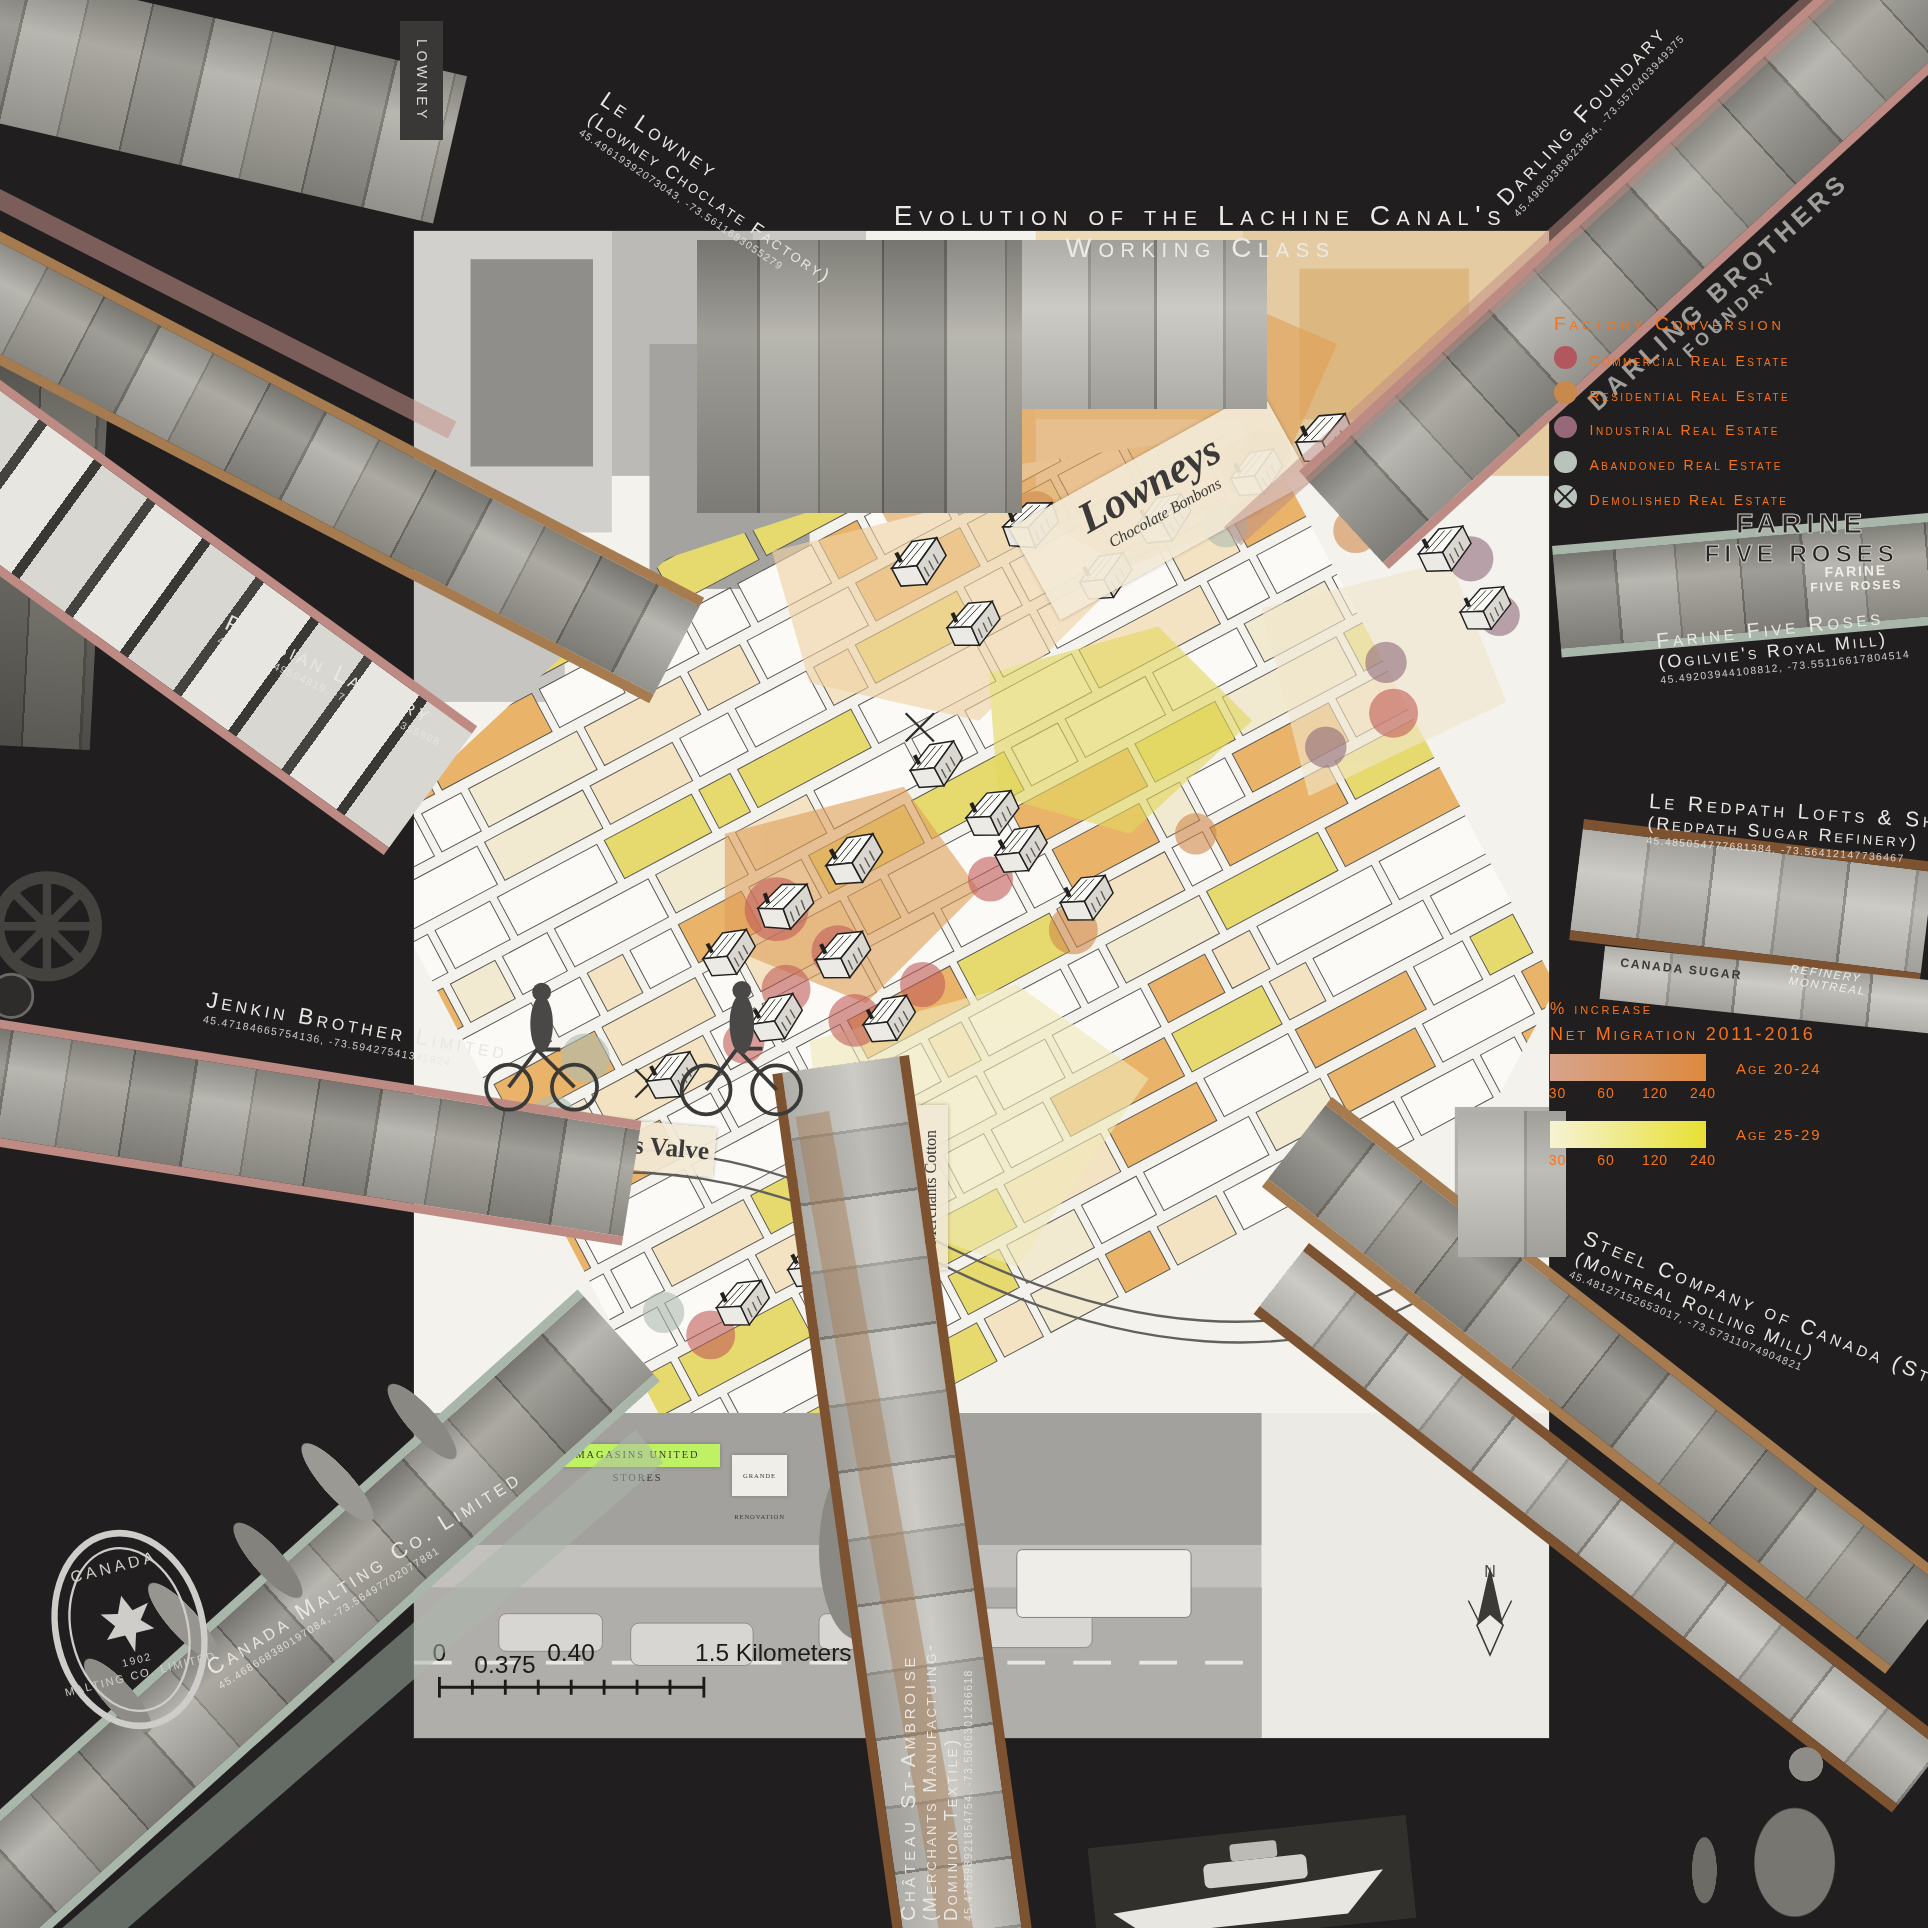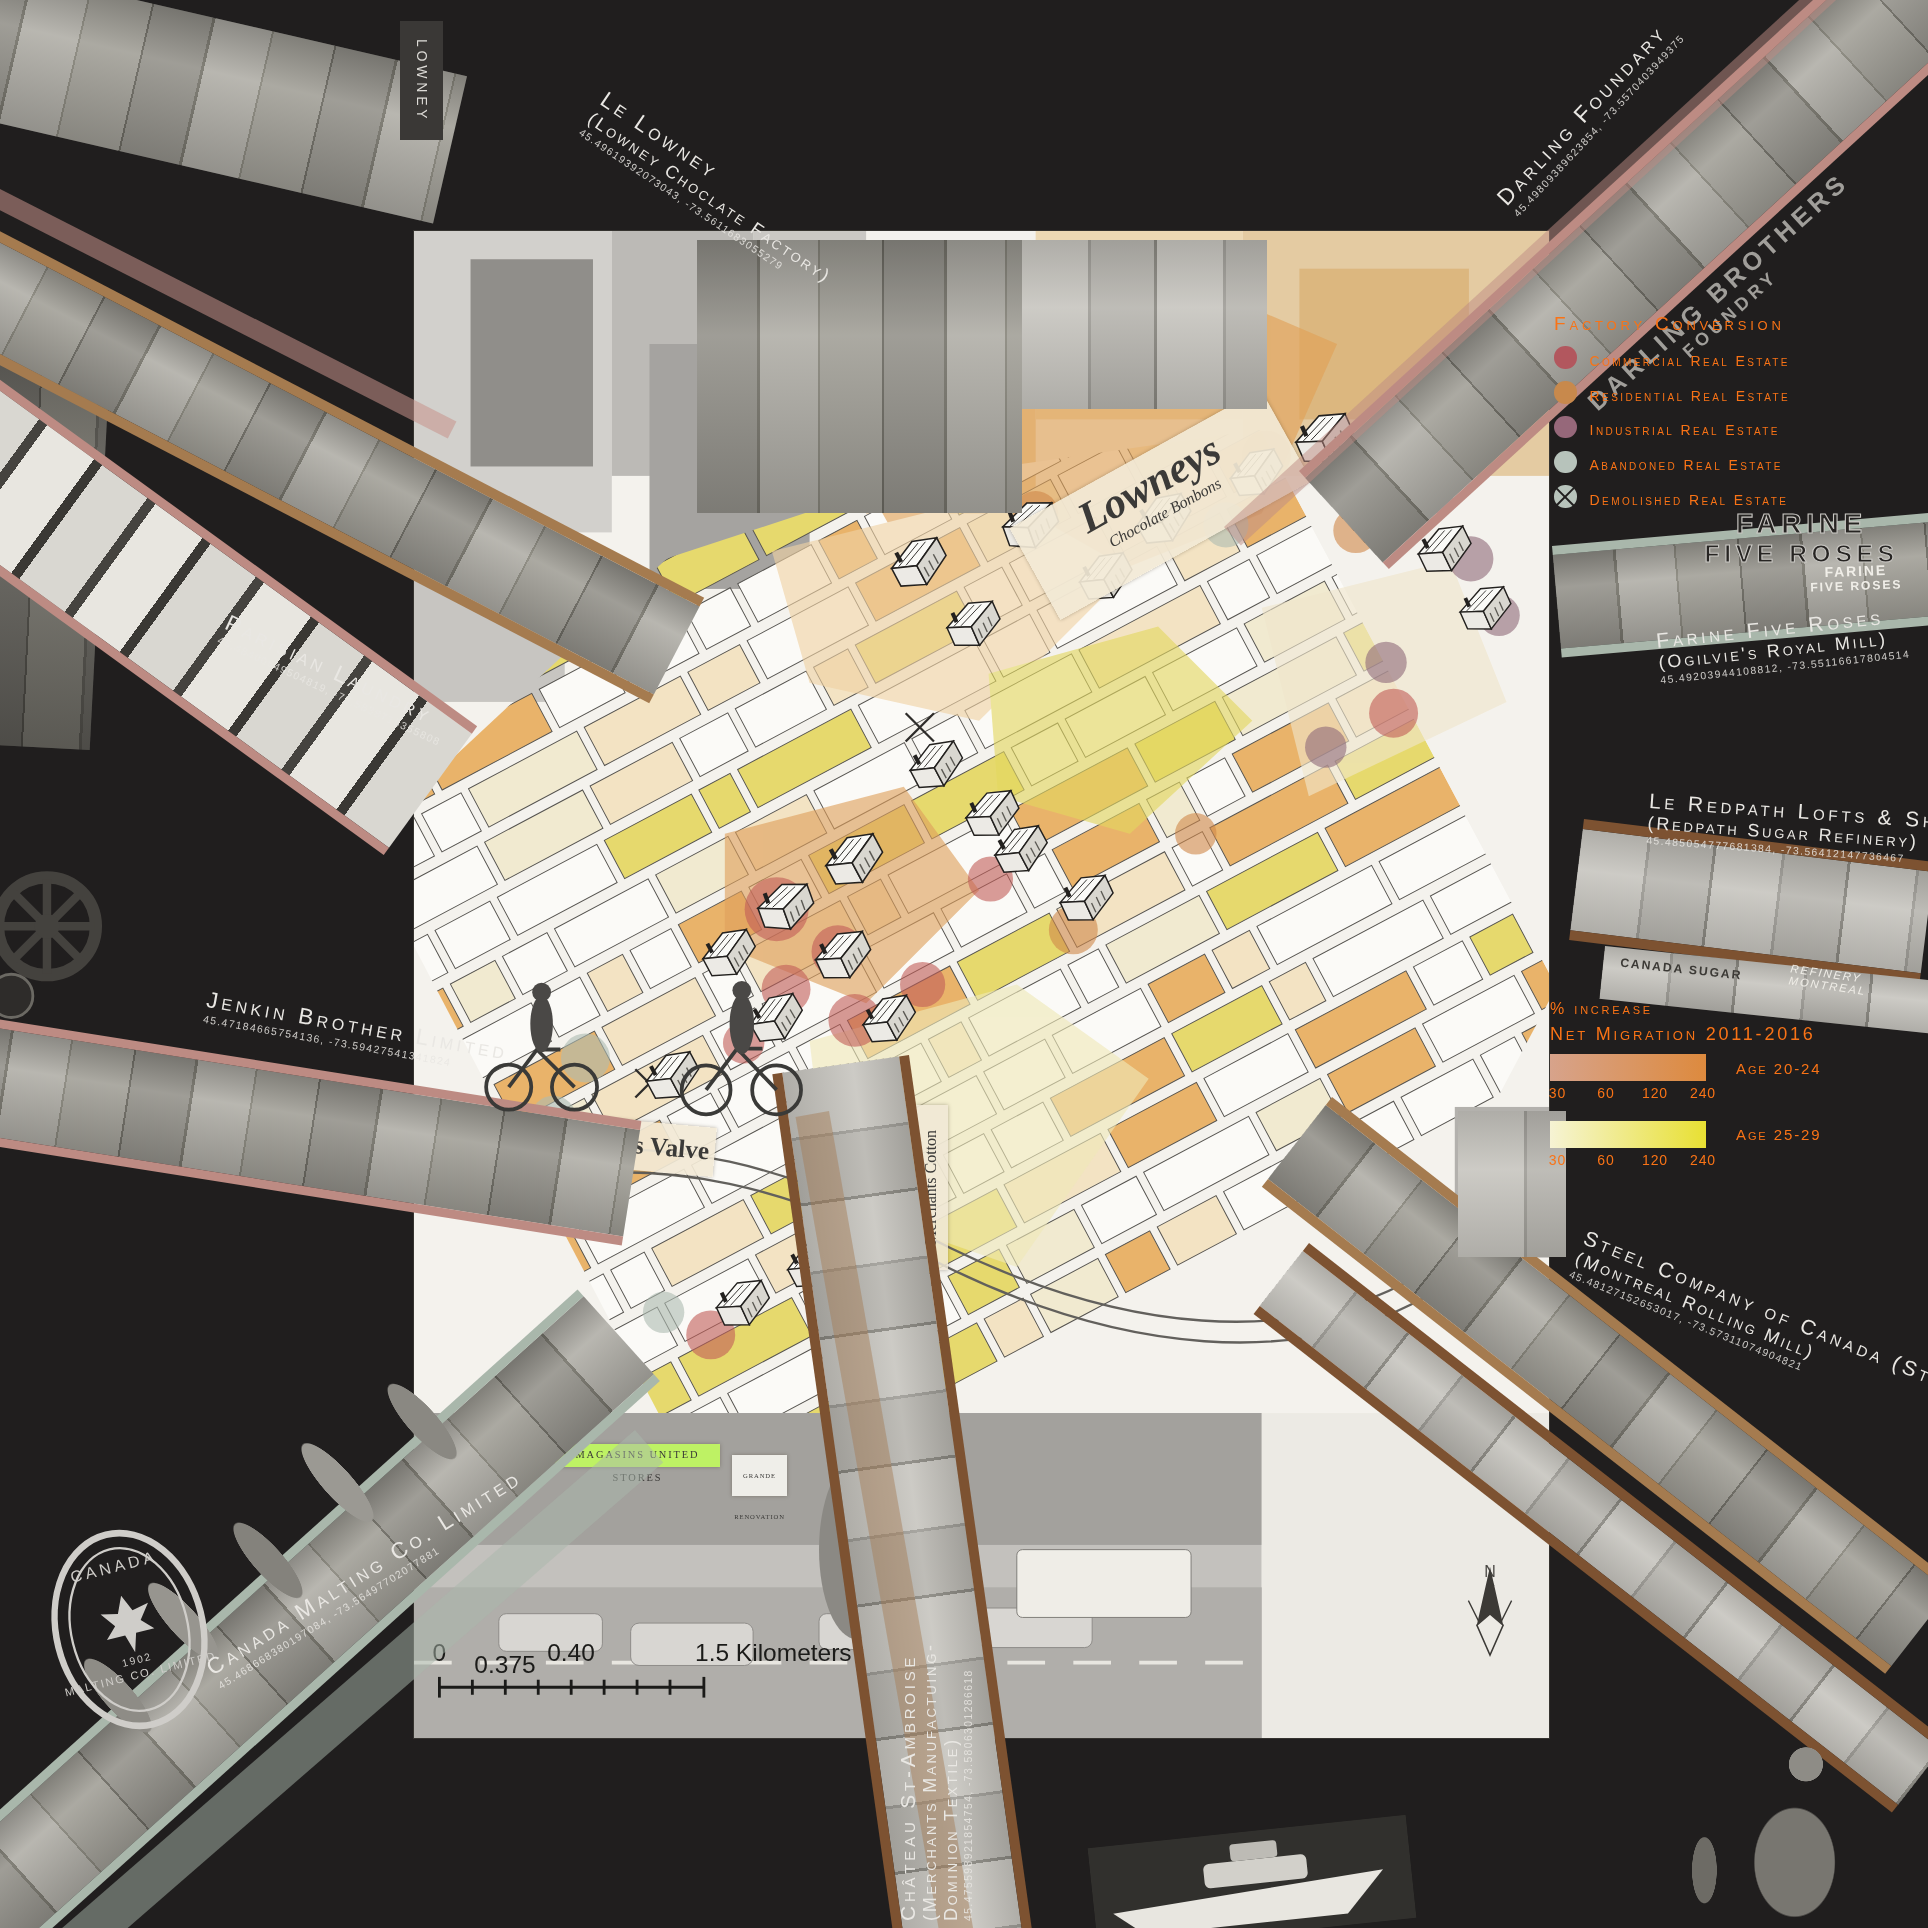--- a/index.html
+++ b/index.html
@@ -887,20 +887,21 @@
       <path d="M250,118 L283,74 L325,118 M283,74 L310,74"></path>
     </g>
     <g fill="#4a4846">
       <ellipse cx="75" cy="48" rx="12" ry="30"></ellipse>
         <circle cx="75" cy="14" r="10"></circle>
       <ellipse cx="288" cy="48" rx="13" ry="32"></ellipse>
         <circle cx="288" cy="12" r="10"></circle>
     </g>
   </svg>
 
+  <div id="title">Evolution of the Lachine Canal's Working Class</div>
 
   <div class="legend" id="legend-factory" style="left:1554px;top:313px;">
     <div class="lt">Factory Conversion</div>
     <div class="lrow">
       <span class="sw" style="background: rgb(178, 87, 94);"></span>
       <span class="ll">Commercial Real Estate</span>
     </div>
     <div class="lrow">
       <span class="sw" style="background: rgb(200, 137, 76);"></span>
       <span class="ll">Residential Real Estate</span>

